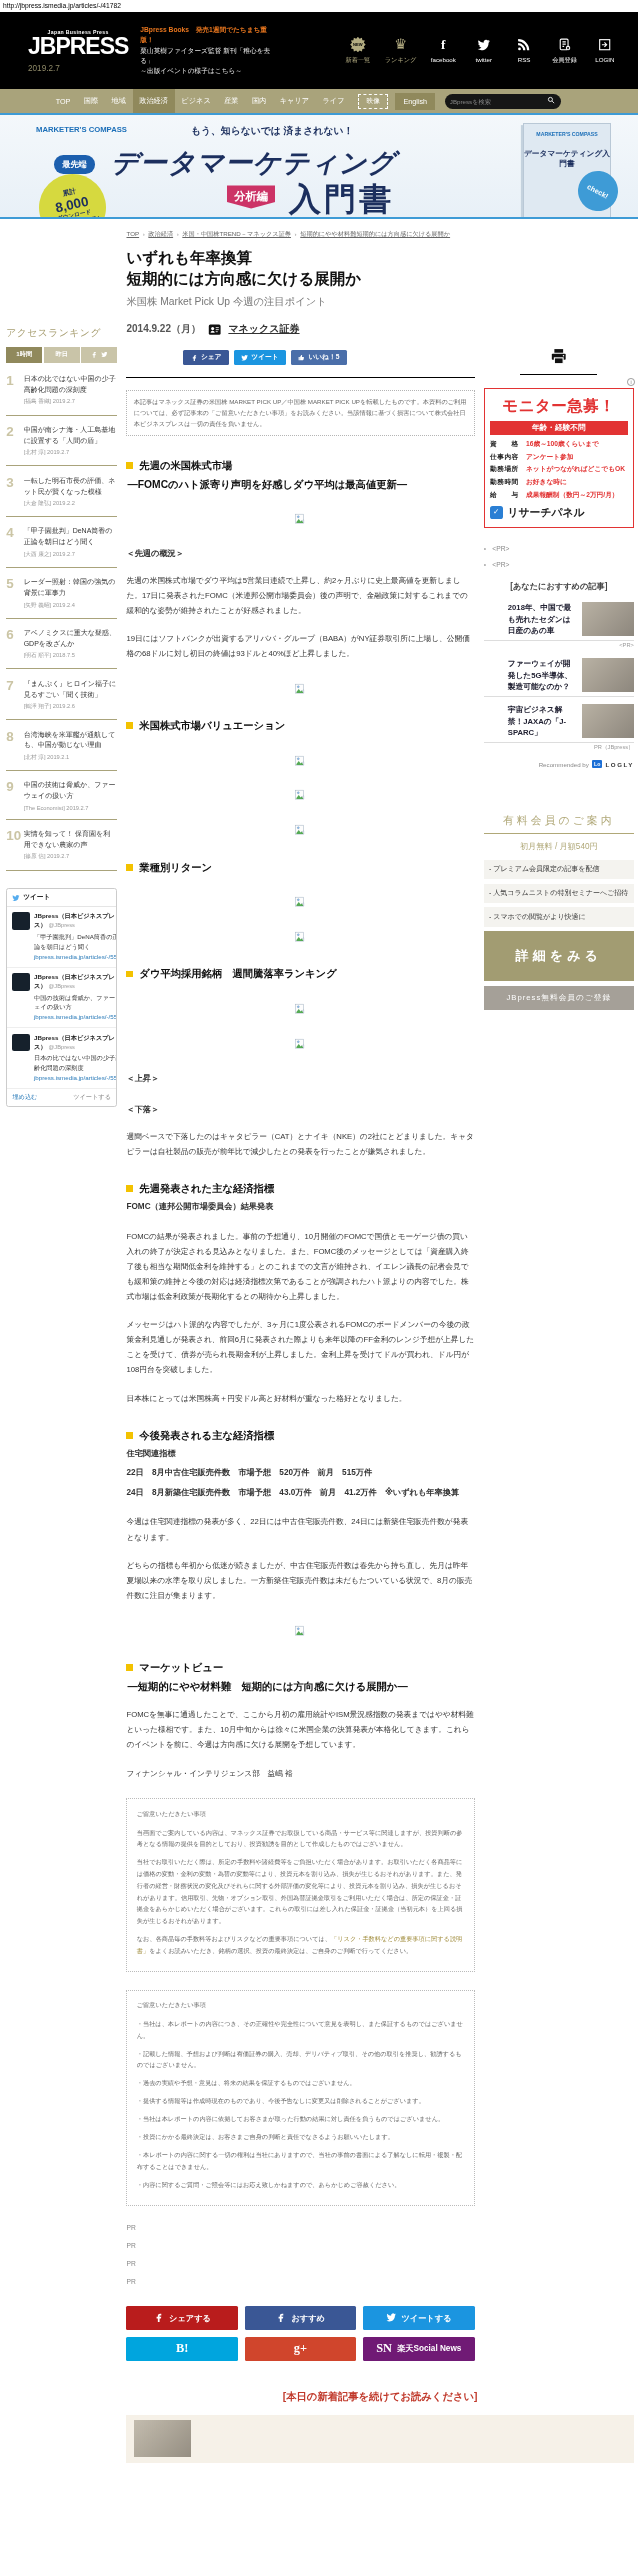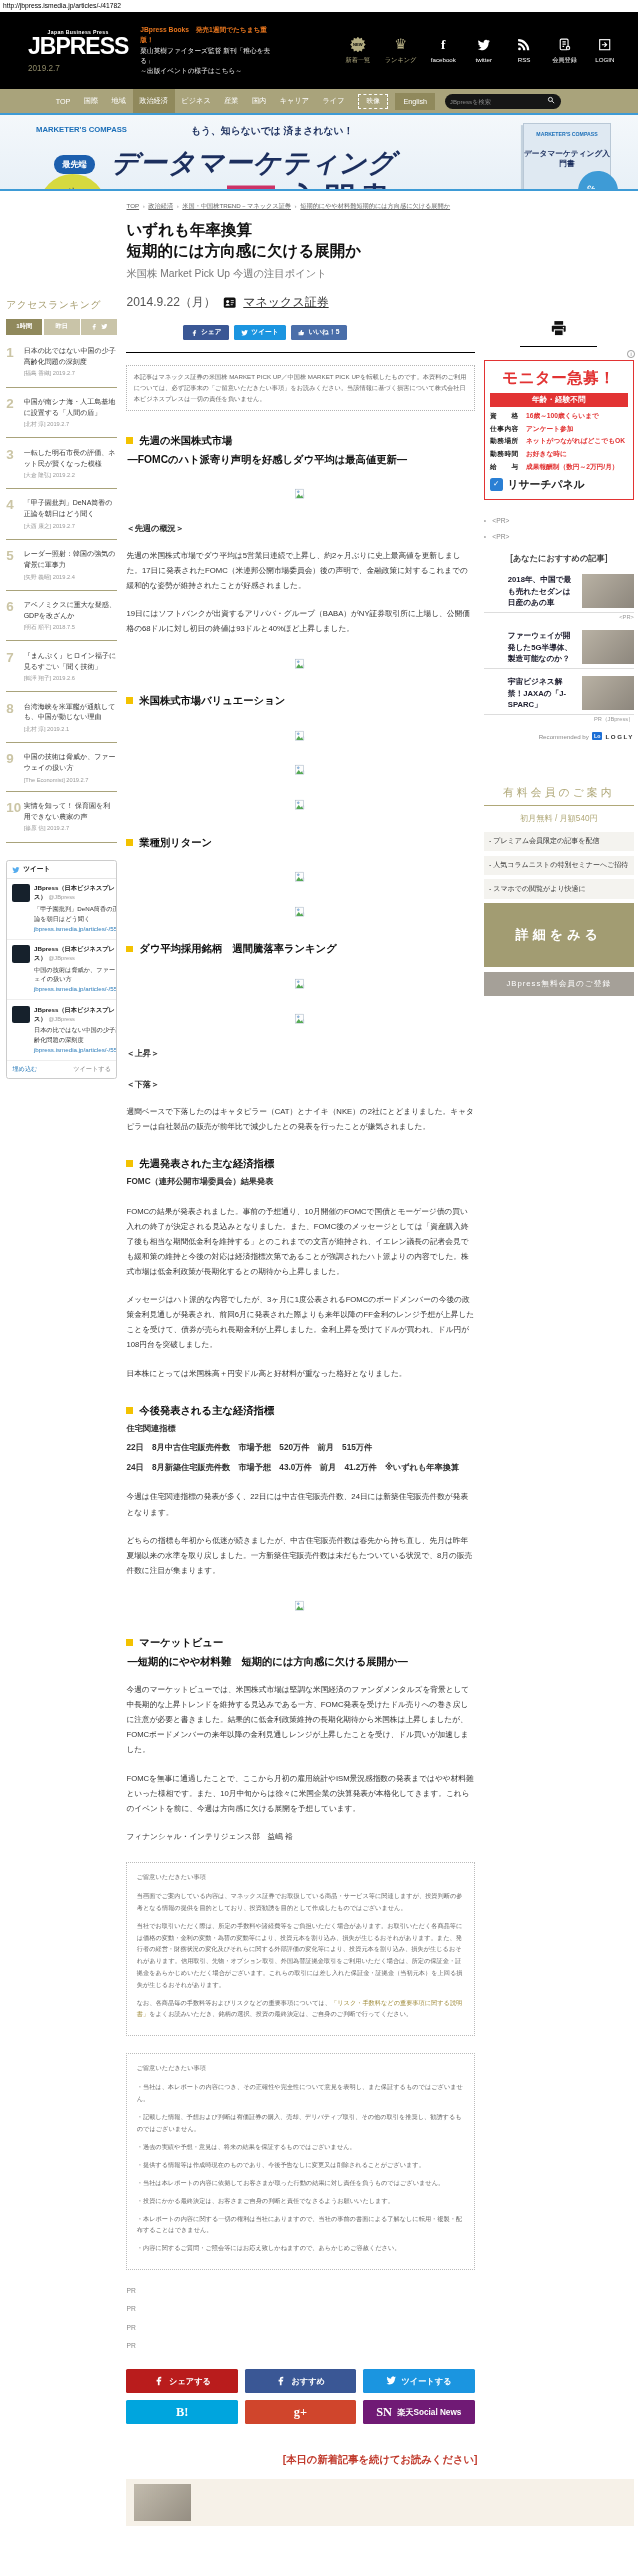--- a/index.html
+++ b/index.html
@@ -35,21 +35,21 @@
   #nav-items li { color:#fff; font-size:7.2px; padding:0 6.7px; display:flex; align-items:center; cursor:pointer; }
   #nav-items li.active { background:#90895c; }
   .nav-video { border:0.5px dashed #fff; color:#fff; font-size:6.7px; padding:2.1px 7.2px; margin-left:7.2px; cursor:pointer; }
   .nav-english { background:#90895c; color:#fff; font-size:7.2px; padding:4.1px 8.2px; margin-left:7.2px; cursor:pointer; }
   .nav-search { margin-left:9.3px; background:#161616; border-radius:8.2px; height:15.5px; width:116px; display:flex; align-items:center; padding:0 5.2px; }
   .nav-search input { background:transparent; border:none; outline:none; color:#ddd; font-size:6.2px; flex:1; font-family:inherit; }
   .nav-search input::placeholder { color:#888; }
   .nav-search svg { width:8.2px; height:8.2px; }
 
   
-  .banner { border-top:2.1px solid #3e9bd6; border-bottom:2.1px solid #3e9bd6; background:linear-gradient(180deg,#f4f8fb,#e8f0f7); height:78px; position:relative; overflow:hidden; cursor:pointer;padding-left:28px; }
+  .banner { border-top:2.1px solid #3e9bd6; border-bottom:2.1px solid #3e9bd6; background:linear-gradient(180deg,#f4f8fb,#e8f0f7); height:106px; position:relative; overflow:hidden; cursor:pointer;padding-left:28px; }
   .bn-brand { position:absolute; left:36px; top:9.3px; color:#1c6fb8; font-weight:bold; font-size:7.7px; }
   .bn-catch { position:absolute; left:191px; top:9.3px; color:#1c2f5e; font-weight:bold; font-size:9.8px; }
   .bn-badge { position:absolute; left:54px; top:40px; background:#1c5fae; color:#fff; font-weight:bold; font-size:8.2px; border-radius:9.3px; padding:3.6px 8.2px; }
   .bn-main { position:absolute; left:111px; top:30px; color:#1c2f5e; font-weight:bold; font-size:27px; font-style:italic; letter-spacing:1px; }
   .bn-sub { position:absolute; left:289px; top:63px; color:#1c2f5e; font-weight:bold; font-size:32px; letter-spacing:3.1px; }
   .bn-ribbon { position:absolute; left:227px; top:70px; background:#cc3366; color:#fff; font-weight:bold; font-size:11.3px; padding:4.1px 7.2px; clip-path:polygon(0 0,100% 0,100% 72%,50% 100%,0 72%); }
   .bn-circle { position:absolute; left:39px; top:59px; width:67px; height:67px; border-radius:50%; background:#d6d93f; color:#1c2f5e; font-weight:bold; display:flex; flex-direction:column; align-items:center; justify-content:center; text-align:center; transform:rotate(-12deg); }
   .bn-c1{font-size:6.7px;} .bn-c2{font-size:13.4px;} .bn-c3{font-size:5.7px;} .bn-c4{font-size:5.2px;}
   .bn-book { position:absolute; right:28px; top:7.7px; width:88px; height:95px; background:#dfe9f2; border:0.5px solid #b9c8d6; box-shadow:-2.1px 2.1px 0 #c4d2de; }
   .bn-book-t { color:#1c6fb8; font-weight:bold; font-size:5.2px; text-align:center; margin-top:7.2px; }
@@ -65,21 +65,21 @@
   .rail-r { width:150px; flex:none; margin-left:9.3px; padding-top:129px; }
 
   
   .crumbs { font-size:6.2px; color:#777; padding:3.1px 0 9.3px; }
   .crumbs a { text-decoration:underline; color:#666; cursor:pointer; }
   .crumbs .sep { margin:0 3.6px; color:#999; }
 
   
   h1.title { font-size:15.5px; color:#111; line-height:1.35; font-weight:bold; }
   .subtitle { font-size:10.3px; color:#777; margin-top:5.2px; }
-  .meta-row { display:flex; align-items:center; gap:7px; margin-top:13.4px; font-size:12px; color:#555; }
+  .meta-row { display:flex; align-items:center; gap:7px; margin-top:13.4px; font-size:10px; color:#555;font-weight:bold; }
   .meta-row svg { width:13.4px; height:11.3px; }
   .author-link { text-decoration:underline; color:#333; cursor:pointer; }
   .share-row { display:flex; gap:5.2px; margin:13.4px 0 0 57px; }
   .sbtn { color:#fff; font-size:6.7px; font-weight:bold; padding:3.1px 7.2px; border-radius:1.5px; display:flex; align-items:center; gap:3.1px; cursor:pointer; }
   .sbtn svg { width:7.2px; height:7.2px; }
   .divider { border-top:1.5px solid #000; margin:12.4px 0 11.3px; }
 
   .notice { border:0.5px dotted #b5b5b5; padding:5.2px 6.2px; font-size:6.2px; color:#666; line-height:1.8; }
 
   
@@ -130,21 +130,21 @@
   .rec-title { flex:1; font-size:7.7px; font-weight:bold; color:#223; line-height:1.5;margin-left:24px; }
   .rec-thumb { width:52px; height:34px; flex:none; background:linear-gradient(135deg,#b9b2a4,#8d877d); }
   .rec-note { font-size:5.7px; color:#999; text-align:right; padding:1px 0 3.1px; }
   .rec-credit { text-align:right; font-size:6.2px; color:#888; margin-top:5.2px; display:flex; justify-content:flex-end; align-items:center; gap:3.1px; }
   .logly { background:#1c6fd6; color:#fff; font-size:5.2px; font-weight:bold; padding:1px 2.1px; border-radius:1px; }
   .logly-t { color:#333; font-weight:bold; letter-spacing:1.5px; }
   .premium { margin-top:46px; }
   .prem-title { color:#b0a878; font-size:10.8px; letter-spacing:3.1px; text-align:center; border-bottom:0.5px solid #b0a878; padding-bottom:5.2px; }
   .prem-sub { color:#b0a878; font-size:8.2px; text-align:center; margin:6.2px 0 8.2px; }
   .prem-feat div { background:#f4f3ef; font-size:7px; color:#333; padding:4.6px 5.2px; margin-bottom:4.6px; }
-  .btn-detail { background:#a29c72; color:#fff; font-size:13px; font-weight:bold; letter-spacing:4.1px; text-align:center; padding:23px 0; margin-top:4.1px; cursor:pointer; }
+  .btn-detail { background:#a29c72; color:#fff; font-size:13px; font-weight:bold; letter-spacing:4.1px; text-align:center; padding:16px 0; margin-top:4.1px; cursor:pointer; }
   .btn-free { background:#a5a098; color:#fff; font-size:7.7px; letter-spacing:1px; text-align:center; padding:6.7px 0; margin-top:5.2px; cursor:pointer; }
 
   
   .rank-title { color:#a89f72; font-size:9.8px; font-weight:normal; letter-spacing:0.5px; margin-bottom:6.2px; }
   .rank-tabs { display:flex; gap:1.5px; margin-bottom:2.1px; }
   .rank-tabs .tab { background:#c9c4a8; color:#fff; font-size:6.2px; font-weight:bold; padding:3.6px 0; flex:1; text-align:center; cursor:pointer; }
   .rank-tabs .tab.active { background:#90895c; }
   .rank-tabs .tab.sns { display:flex; align-items:center; justify-content:center; gap:3.1px; }
   .rank-tabs .tab.sns svg { width:6.7px; height:6.7px; }
   #rank-list { list-style:none; }
@@ -539,21 +539,20 @@
               <div class="ab-p">今週は住宅関連指標の発表が多く、22日には中古住宅販売件数、24日には新築住宅販売件数が発表となります。</div>
               <div class="ab-p">どちらの指標も年初から低迷が続きましたが、中古住宅販売件数は春先から持ち直し、先月は昨年夏場以来の水準を取り戻しました。一方新築住宅販売件数は未だもたついている状況で、8月の販売件数に注目が集まります。</div>
               <div class="ab-img"><svg viewBox="0 0 24 24">
                   <rect x="1.5" y="2.5" width="17" height="19" fill="#fdfdfd" stroke="#9ab"></rect>
                   <path d="M18.5 21.5l-5-4.5 5-2.5z" fill="#fff" stroke="#9ab"></path>
                   <circle cx="7" cy="8" r="2" fill="#9cf" stroke="#68a"></circle>
                   <path d="M3 19l5-6 4 5 2-2 3 3v2.5H3z" fill="#5a5"></path>
                 </svg></div>
               <div class="ab-h2">マーケットビュー</div>
               <div class="ab-h2b">―短期的にやや材料難　短期的には方向感に欠ける展開か―</div>
-              <div class="ab-p">今週のマーケットビューでは、米国株式市場は堅調な米国経済のファンダメンタルズを背景として中長期的な上昇トレンドを維持する見込みである一方、FOMC発表を受けたドル売りへの巻き戻しに注意が必要と書きました。結果的に低金利政策維持の長期化期待から米国株は上昇しましたが、FOMCボードメンバーの来年以降の金利見通しレンジが上昇したことを受け、ドル買いが加速しました。</div>
               <div class="ab-p">FOMCを無事に通過したことで、ここから月初の雇用統計やISM景況感指数の発表まではやや材料難といった様相です。また、10月中旬からは徐々に米国企業の決算発表が本格化してきます。これらのイベントを前に、今週は方向感に欠ける展開を予想しています。</div>
               <div class="ab-p">フィナンシャル・インテリジェンス部　益嶋 裕</div>
             </div>
 
           <div class="dbox">
             <div class="dtitle">ご留意いただきたい事項</div>
             <p>当画面でご案内している内容は、マネックス証券でお取扱している商品・サービス等に関連しますが、投資判断の参考となる情報の提供を目的としており、投資勧誘を目的として作成したものではございません。</p>
             <p>当社でお取引いただく際は、所定の手数料や諸経費等をご負担いただく場合があります。お取引いただく各商品等には価格の変動・金利の変動・為替の変動等により、投資元本を割り込み、損失が生じるおそれがあります。また、発行者の経営・財務状況の変化及びそれらに関する外部評価の変化等により、投資元本を割り込み、損失が生じるおそれがあります。信用取引、先物・オプション取引、外国為替証拠金取引をご利用いただく場合は、所定の保証金・証拠金をあらかじめいただく場合がございます。これらの取引には差し入れた保証金・証拠金（当初元本）を上回る損失が生じるおそれがあります。</p>
             <p>
               <span>なお、各商品毎の手数料等およびリスクなどの重要事項については、</span><span class="dlink">「リスク・手数料などの重要事項に関する説明書」</span><span>をよくお読みいただき、銘柄の選択、投資の最終決定は、ご自身のご判断で行ってください。</span>

